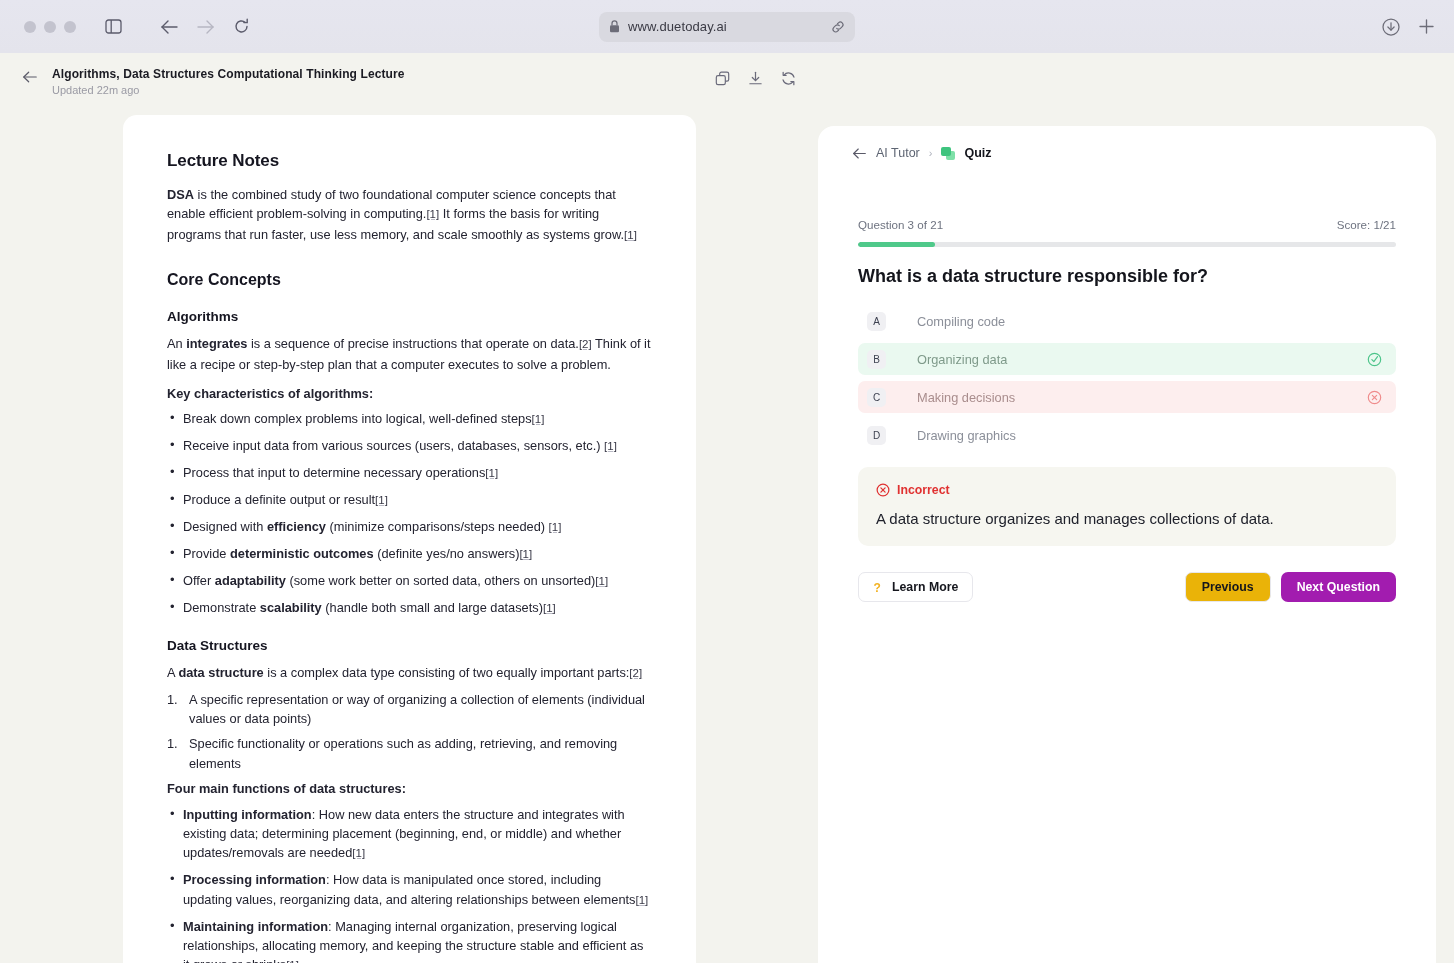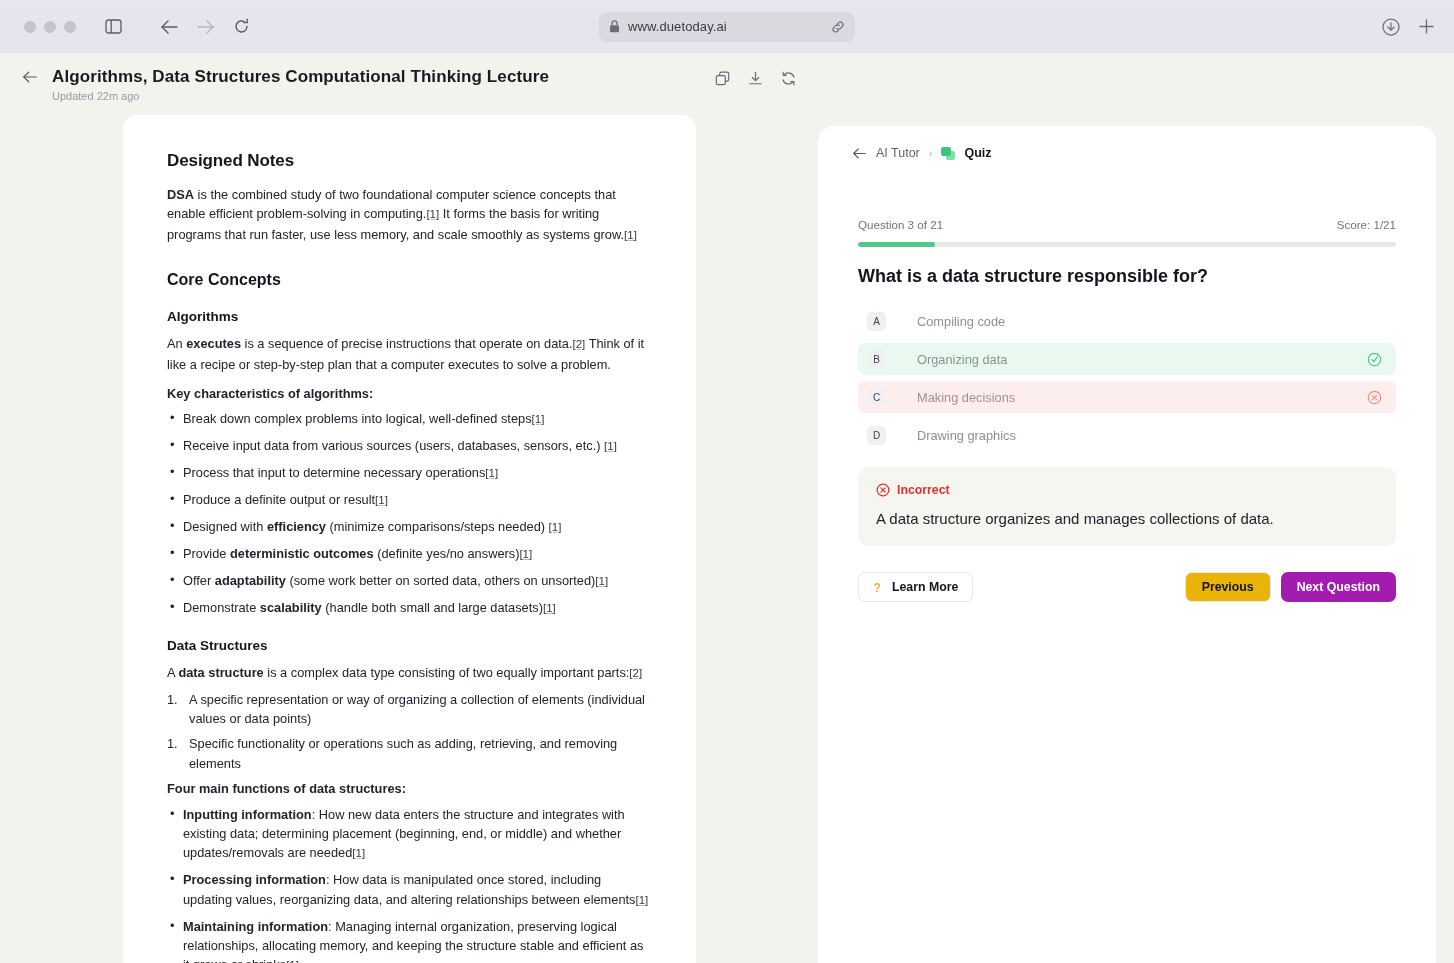--- a/index.html
+++ b/index.html
@@ -64,21 +64,21 @@
   }
   .doc-header {
     display: flex; align-items: flex-start;
     padding: 14px 0 0 22px;
   }
   .back-arrow {
     color: #5a5a68; margin-top: 3px; margin-right: 14px;
   }
   .doc-titles { flex: 1; }
   .doc-title {
-    font-size: 17px; font-weight: bold; color: #1a1a22;
+    font-size: 12px; font-weight: bold; color: #1a1a22;
     letter-spacing: .1px;
   }
   .doc-sub {
     font-size: 11px; color: #9a9aa4; margin-top: 3px;
   }
   .doc-tools {
     display: flex; gap: 18px; align-items: center;
     color: #6a6a7a; padding-right: 22px; margin-top: 4px;
   }
 
@@ -347,31 +347,31 @@
             <path d="M13.8 6.6A6 6 0 0 0 3.3 4.4"></path>
               <polyline points="2.3,1.4 2.3,4.6 5.5,4.6"></polyline>
             <path d="M2.2 9.4a6 6 0 0 0 10.5 2.2"></path>
               <polyline points="13.7,14.6 13.7,11.4 10.5,11.4"></polyline>
           </svg>
         </span>
       </div>
     </div>
 
     <div class="doc-card">
-      <h1>Designed Notes</h1>
+      <h1>Lecture Notes</h1>
 
       <p>
         <b>DSA</b><span> is the combined study of two foundational computer science concepts that enable efficient problem-solving in computing.</span><a class="ref">[1]</a><span> It forms the basis for writing programs that run faster, use less memory, and scale smoothly as systems grow.</span><a class="ref">[1]</a>
       </p>
 
       <h2>Core Concepts</h2>
       <h3>Algorithms</h3>
 
       <p>
-        <span>An </span><b>executes</b><span> is a sequence of precise instructions that operate on data.</span><a class="ref">[2]</a><span> Think of it like a recipe or step-by-step plan that a computer executes to solve a problem.</span>
+        <span>An </span><b>integrates</b><span> is a sequence of precise instructions that operate on data.</span><a class="ref">[2]</a><span> Think of it like a recipe or step-by-step plan that a computer executes to solve a problem.</span>
       </p>
 
       <p class="tight"><b>Key characteristics of algorithms:</b></p>
 
       <ul class="bullets">
         <li><span>Break down complex problems into logical, well-defined steps</span><b></b><span></span><a class="ref">[1]</a></li>
         <li><span>Receive input data from various sources (users, databases, sensors, etc.) </span><b></b><span></span><a class="ref">[1]</a></li>
         <li><span>Process that input to determine necessary operations</span><b></b><span></span><a class="ref">[1]</a></li>
         <li><span>Produce a definite output or result</span><b></b><span></span><a class="ref">[1]</a></li>
         <li><span>Designed with </span><b>efficiency</b><span> (minimize comparisons/steps needed) </span><a class="ref">[1]</a></li>

